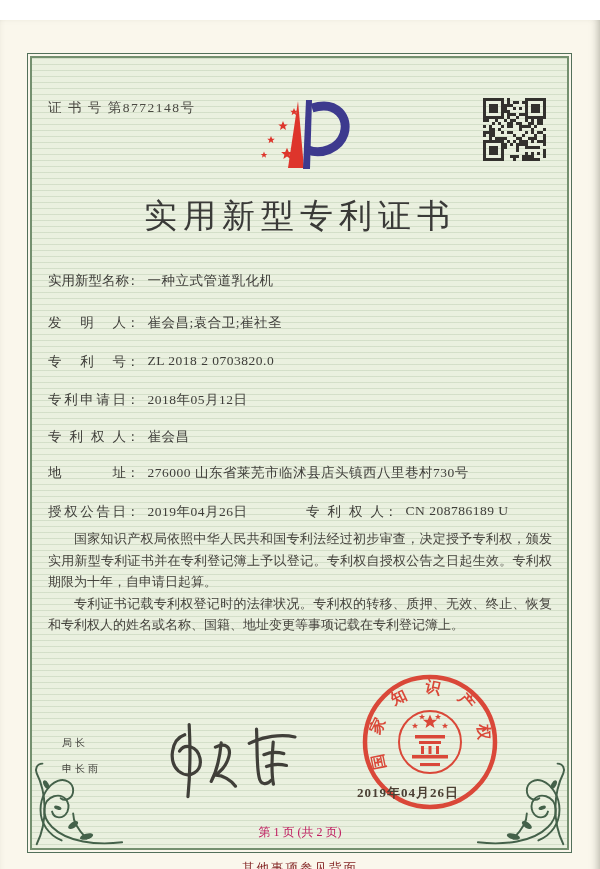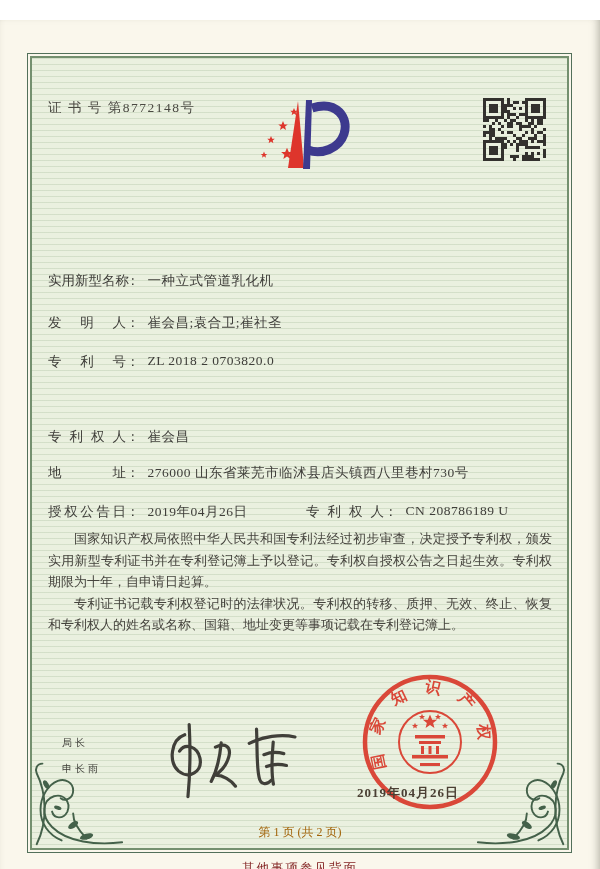--- a/index.html
+++ b/index.html
@@ -25,21 +25,21 @@
   .cert-no{left:48px;top:79px;font-size:13.5px;letter-spacing:1.5px;color:#4a4942;}
   .title{left:0;top:174px;width:100%;text-align:center;font-size:33px;letter-spacing:6px;color:#3a3a38;}
   .row{left:48px;height:17px;font-size:13.5px;white-space:nowrap;}
   .lbl{display:inline-block;width:78px;text-align:justify;text-align-last:justify;vertical-align:top;}
   .colon{display:inline-block;vertical-align:top;}
   .val{display:inline-block;margin-left:8px;vertical-align:top;letter-spacing:.5px;}
   .grant-pair2{position:absolute;left:258px;top:0;}
   .paras{left:48px;top:508px;width:504px;font-size:13px;line-height:21.5px;text-align:justify;color:#45433d;}
   .paras p{margin:0;text-indent:2em;}
   .director{left:62px;font-size:10px;letter-spacing:3px;color:#3b3a35;}
-  .footer-page{left:0;top:804px;width:100%;text-align:center;font-size:12px;color:#a16207;}
+  .footer-page{left:0;top:804px;width:100%;text-align:center;font-size:12px;color:#be185d;}
   .back-note{left:0;top:840px;width:100%;text-align:center;font-size:12.5px;letter-spacing:2px;color:#7f1d1d;}
   .seal-date{left:357px;top:764px;font-size:13px;font-weight:bold;letter-spacing:1px;color:#4a3f33;z-index:6;}
   .orn{position:absolute;width:96px;height:96px;z-index:4;}
   .orn-left{left:29px;top:734px;}
   .orn-right{right:29px;top:734px;transform:scaleX(-1);}
   svg{display:block;}
 </style>
 </head>
 <body>
 
@@ -327,29 +327,33 @@
         <rect x="30" y="60" width="3" height="3" fill="#33312e"></rect>
         <rect x="39" y="60" width="3" height="3" fill="#33312e"></rect>
         <rect x="42" y="60" width="3" height="3" fill="#33312e"></rect>
         <rect x="45" y="60" width="3" height="3" fill="#33312e"></rect>
         <rect x="48" y="60" width="3" height="3" fill="#33312e"></rect>
         <rect x="51" y="60" width="3" height="3" fill="#33312e"></rect>
         <rect x="54" y="60" width="3" height="3" fill="#33312e"></rect>
       </svg>
   </div>
 
+  <div class="abs title">实用新型专利证书</div>
 
   <div class="abs row" style="top:252px">
     <span class="lbl">实用新型名称</span><span class="colon">：</span><span class="val">一种立式管道乳化机</span>
   </div>
   <div class="abs row" style="top:294px">
     <span class="lbl">发明人</span><span class="colon">：</span><span class="val">崔会昌;袁合卫;崔社圣</span>
   </div>
   <div class="abs row" style="top:333px">
     <span class="lbl">专利号</span><span class="colon">：</span><span class="val">ZL 2018 2 0703820.0</span>
+  </div>
+  <div class="abs row" style="top:371px">
+    <span class="lbl">专利申请日</span><span class="colon">：</span><span class="val">2018年05月12日</span>
   </div>
   <div class="abs row" style="top:408px">
     <span class="lbl">专利权人</span><span class="colon">：</span><span class="val">崔会昌</span>
   </div>
   <div class="abs row" style="top:444px">
     <span class="lbl">地址</span><span class="colon">：</span><span class="val">276000 山东省莱芜市临沭县店头镇西八里巷村730号</span>
   </div>
   <div class="abs row" style="top:483px">
     <span class="lbl">授权公告日</span><span class="colon">：</span><span class="val">2019年04月26日</span>
     <span class="grant-pair2">

